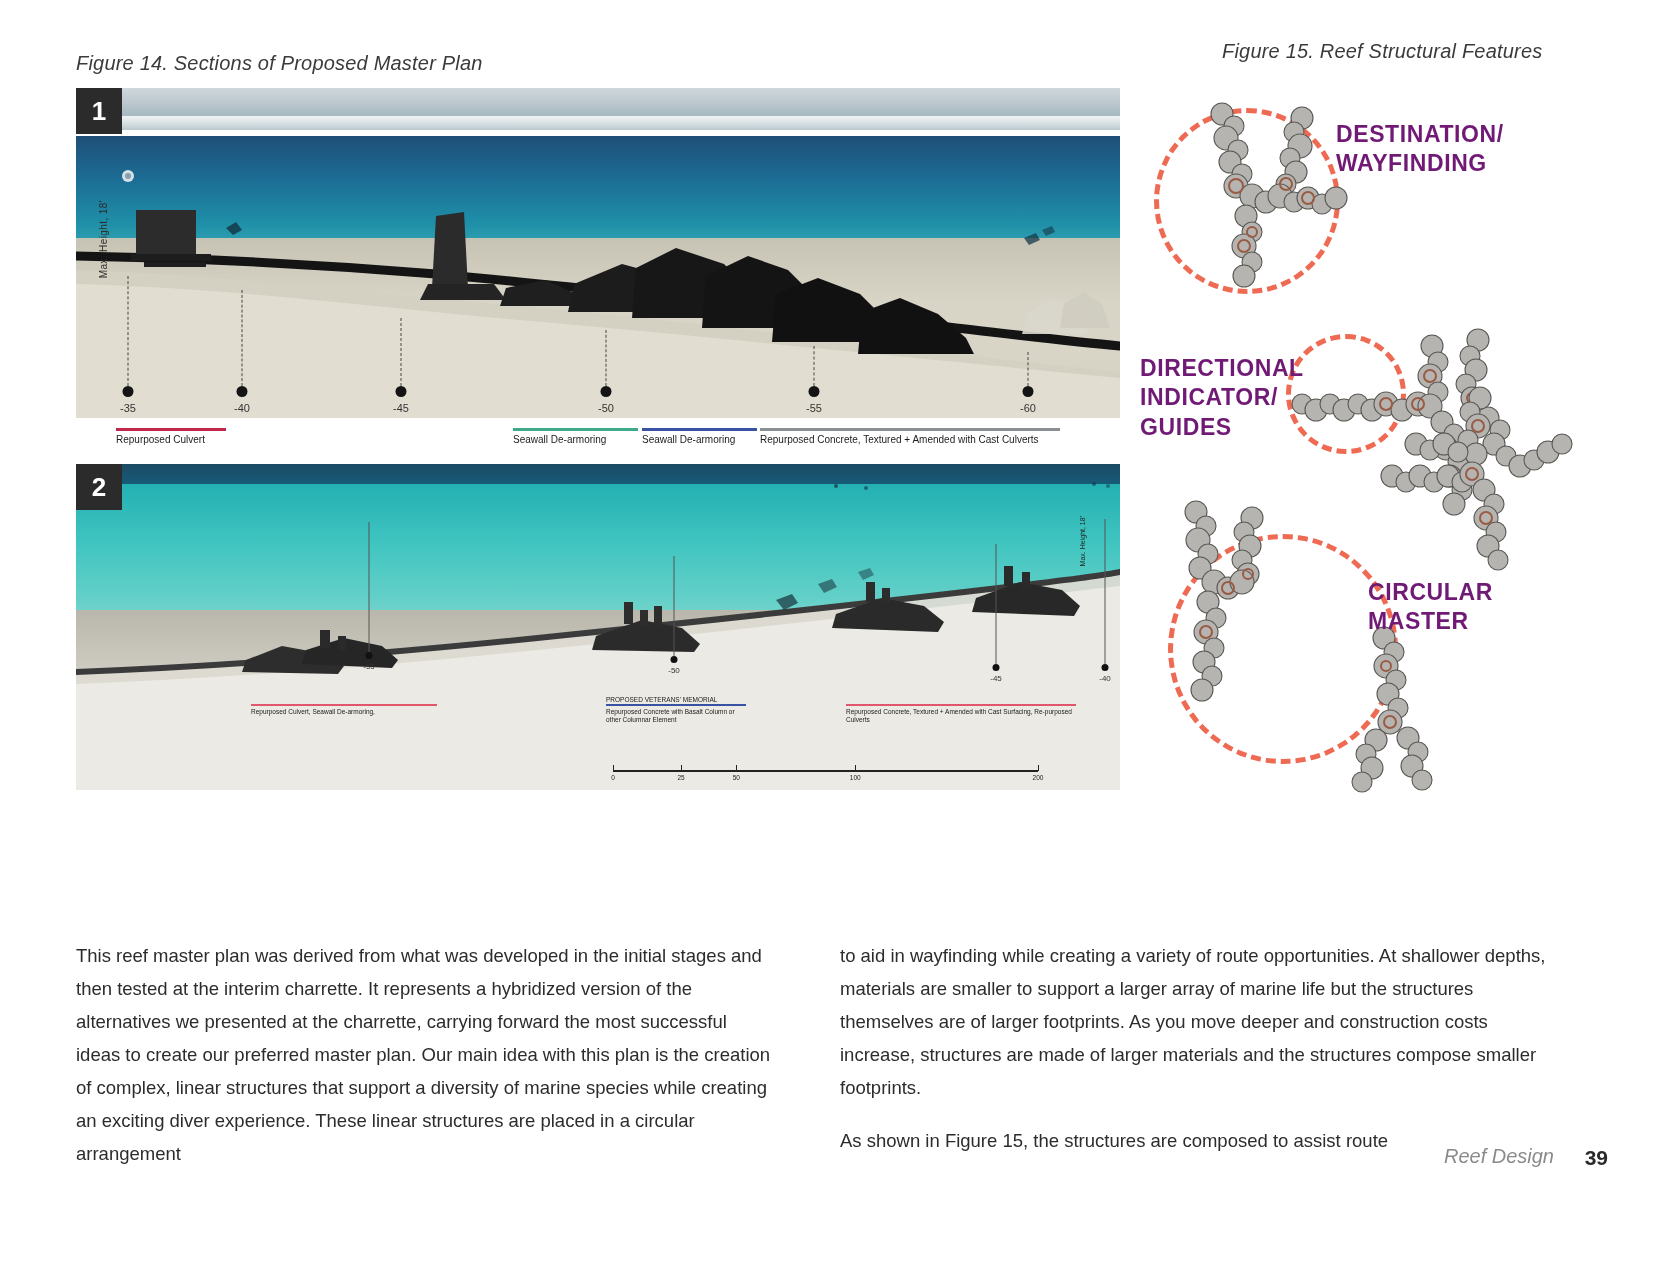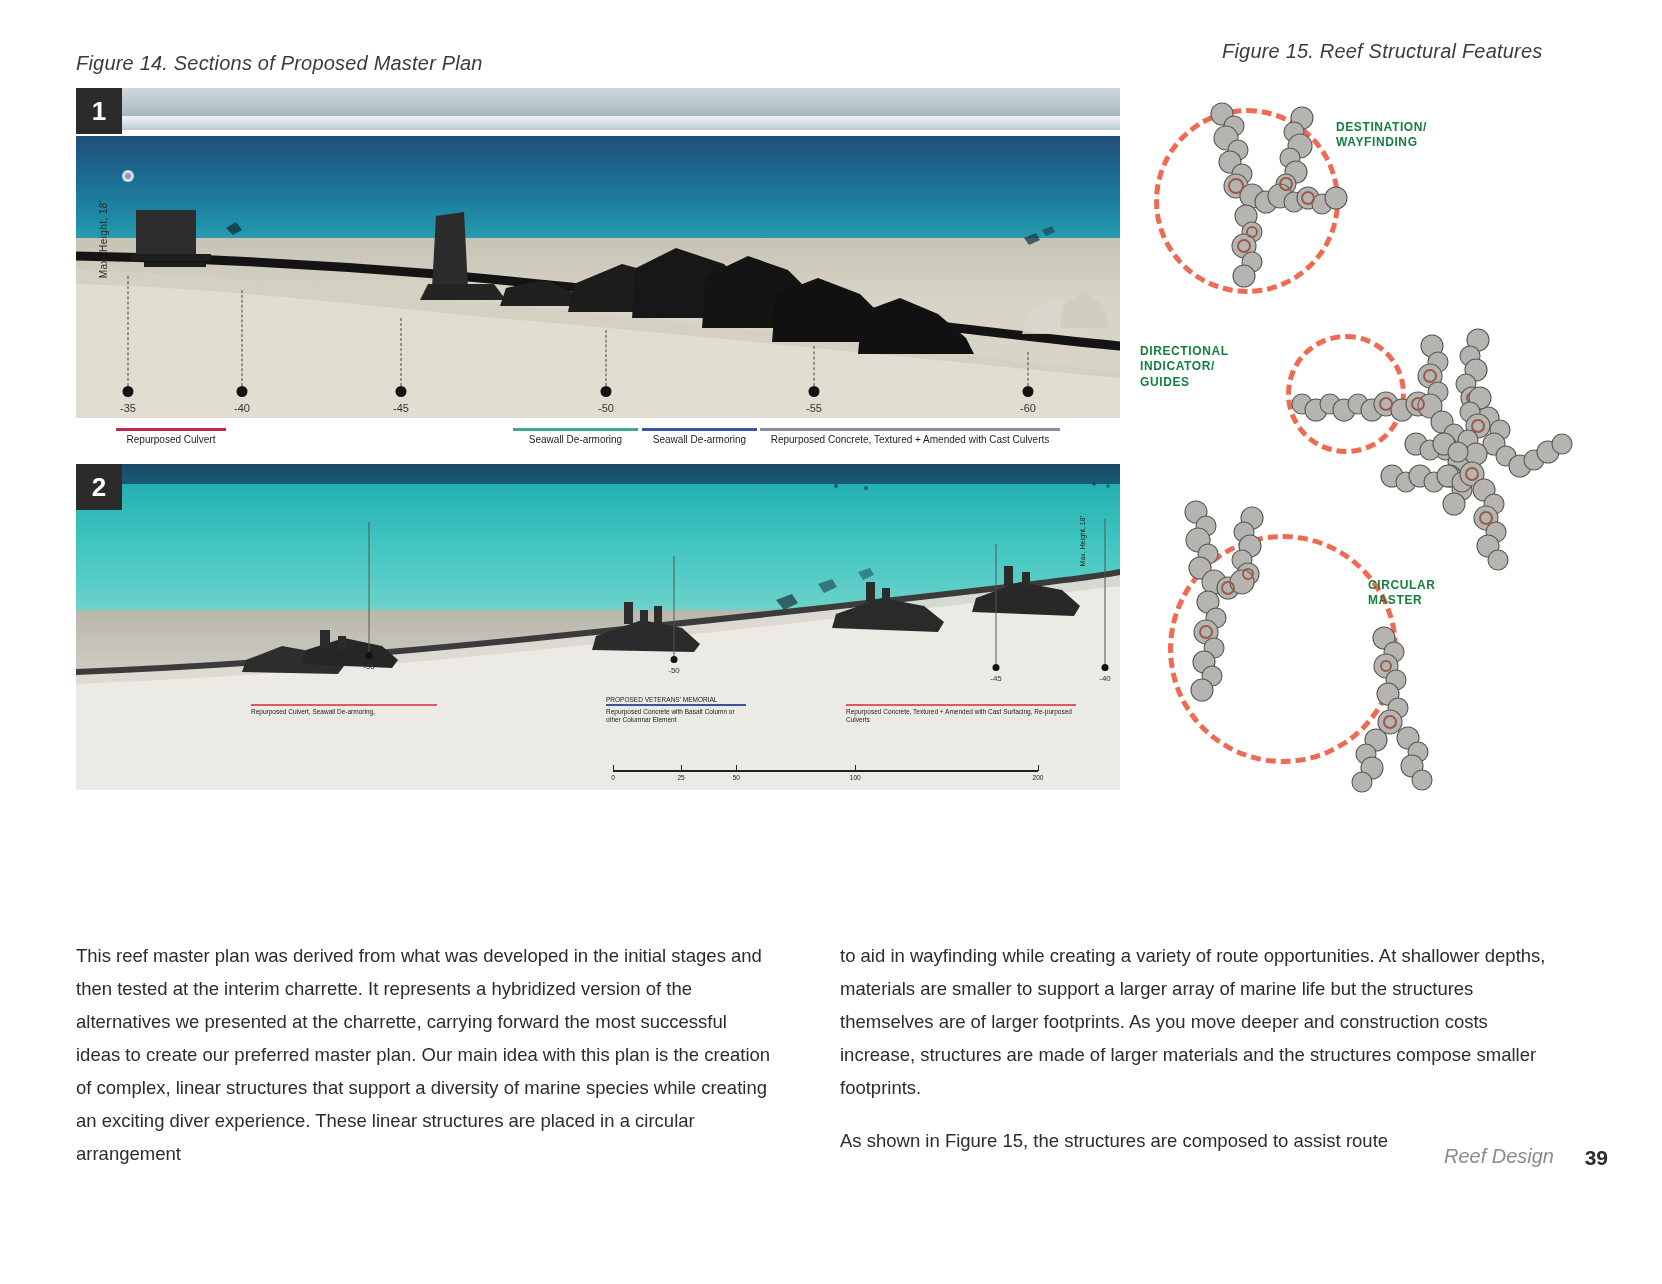--- a/index.html
+++ b/index.html
@@ -109,21 +109,21 @@
     position: absolute; left: 50%; top: 16px; transform: translateX(-50%);
     font-size: 11px; color: #333; white-space: nowrap;
   }
 
   
   .legend-row { position: absolute; left: 76px; top: 428px; width: 1044px; height: 24px; }
   .legend-item { position: absolute; top: 0; }
   .legend-bar { width: 100%; height: 3px; }
   .legend-text {
     margin-top: 3px; font-size: 10px; color: #1c1c1c;
-    text-align: center; white-space: nowrap; line-height: 1.15;
+    white-space: nowrap; line-height: 1.15;
   }
 
   
   .s2-depth { position: absolute; z-index: 5; }
   .s2-stem { position: absolute; left: 50%; transform: translateX(-50%); width: 0; border-left: 1px solid #555; }
   .s2-dot { position: absolute; left: 50%; transform: translateX(-50%); width: 7px; height: 7px; border-radius: 50%; background: #111; }
   .s2-val { position: absolute; left: 50%; transform: translateX(-50%); font-size: 8px; color: #333; white-space: nowrap; }
 
   .s2-legend { position: absolute; z-index: 5; }
   .s2-legend .bar { height: 2px; width: 100%; }
@@ -139,22 +139,22 @@
 
   
   .scalebar { position: absolute; z-index: 5; }
   .scalebar .line { width: 100%; height: 1.5px; background: #222; }
   .scalebar .tick { position: absolute; width: 1px; height: 6px; background: #222; top: -5px; }
   .scalebar .lab { position: absolute; top: 4px; font-size: 6.5px; color: #222; transform: translateX(-50%); }
 
   
   .fig15 { position: absolute; left: 1140px; top: 84px; width: 470px; height: 800px; }
   .f15-label {
-    position: absolute; font-weight: 700; font-size: 12px;
-    color: #15803d; letter-spacing: .6px; line-height: 1.28;
+    position: absolute; font-weight: 700; font-size: 23px;
+    color: #701a75; letter-spacing: .6px; line-height: 1.28;
     text-align: right; white-space: pre-line;
   }
   .f15-label.left-align { text-align: left; }
   .dashcircle {
     position: absolute; border: 5px dashed #ef6a53; border-radius: 50%;
   }
 
   
   .page-title {
     position: absolute; left: 76px; top: 862px;
@@ -551,21 +551,21 @@
       <g fill="none" stroke="#9a5b45" stroke-width="2">
         <circle cx="120" cy="92" r="6"></circle>
           <circle cx="126" cy="44" r="6"></circle>
         <circle cx="134" cy="136" r="6"></circle>
       </g>
     </svg>
 
     <div id="f15-labels">
         <div class="f15-label left-align" style="left: 196px; top: 36px;">DESTINATION/
 WAYFINDING</div>
-        <div class="f15-label left-align" style="left: 0px; top: 260px;">DIRECTIONAL
+        <div class="f15-label left-align" style="left: 0px; top: 270px;">DIRECTIONAL
 INDICATOR/
 GUIDES</div>
         <div class="f15-label left-align" style="left: 228px; top: 494px;">CIRCULAR
 MASTER</div>
       </div>
   </div>
 
 
   <div class="body-col" id="colL">
       <p>This reef master plan was derived from what was developed in the initial stages and then tested at the interim charrette. It represents a hybridized version of the alternatives we presented at the charrette, carrying forward the most successful ideas to create our preferred master plan. Our main idea with this plan is the creation of complex, linear structures that support a diversity of marine species while creating an exciting diver experience. These linear structures are placed in a circular arrangement</p>

